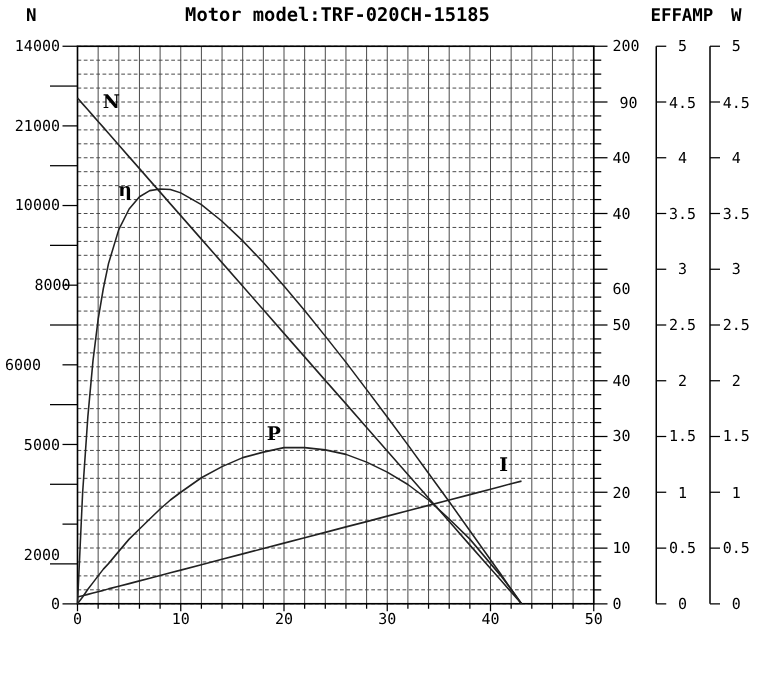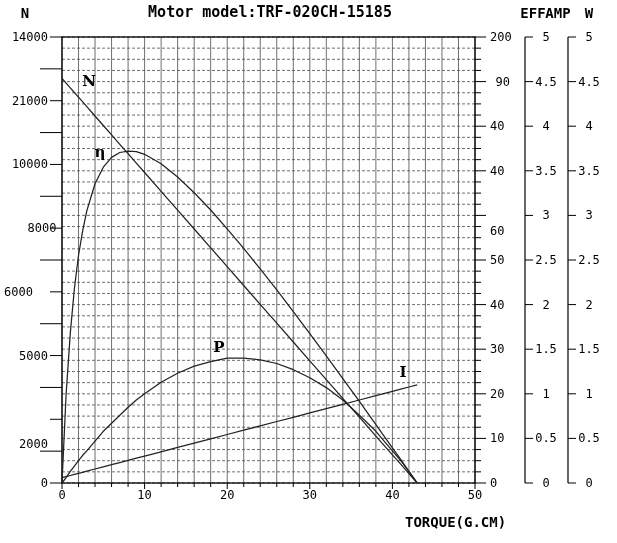--- a/index.html
+++ b/index.html
@@ -204,21 +204,20 @@
       <path d="M62.0,477.6L66.1,476.6L70.3,475.5L74.4,474.4L78.5,473.4L82.7,472.3L86.8,471.1L95.0,469.0L103.3,466.9L111.6,464.7L119.8,462.6L128.1,460.4L136.3,458.2L144.6,456.1L161.1,451.8L177.6,447.4L194.2,443.1L210.7,438.8L227.2,434.5L243.7,430.2L260.2,425.9L276.8,421.5L293.3,417.3L309.8,412.9L326.3,408.6L342.8,404.3L359.4,400.0L375.9,395.7L392.4,391.4L400.7,389.2L408.9,387.0L417.2,384.9" fill="none" stroke="#222222" stroke-width="1.25" stroke-linejoin="round"></path>
     </svg>
 
   <div id="title">Motor model:TRF-020CH-15185</div>
 
   <div class="hdr" style="left:10px;width:30px;">N</div>
   <div class="hdr" style="left:484px;width:34px;margin-left:32px;">EFF</div>
   <div class="hdr" style="left:528px;width:36px;margin-left:12px;">AMP</div>
   <div class="hdr" style="left:571px;width:36px;">W</div>
 
-  <div id="xaxis-title">TORQUE(G.CM)</div>
 
   <div class="curve-label" style="left:80px;top:73px;">N</div>
   <div class="curve-label" style="left:91px;top:144px;">η</div>
   <div class="curve-label" style="left:210px;top:339px;">P</div>
   <div class="curve-label" style="left:394px;top:364px;">I</div>
 
 <div class="tick-label" style="left: 4px; top: 477px; width: 44px; text-align: right;">0</div>
     <div class="tick-label" style="left: 4px; top: 390px; width: 44px; text-align: right; margin-top: 48px;">2000</div>
     <div class="tick-label" style="left: 4px; top: 349.571px; width: 44px; text-align: right;">5000</div>
     <div class="tick-label" style="left: 4px; top: 285.857px; width: 44px; text-align: left;">6000</div>

